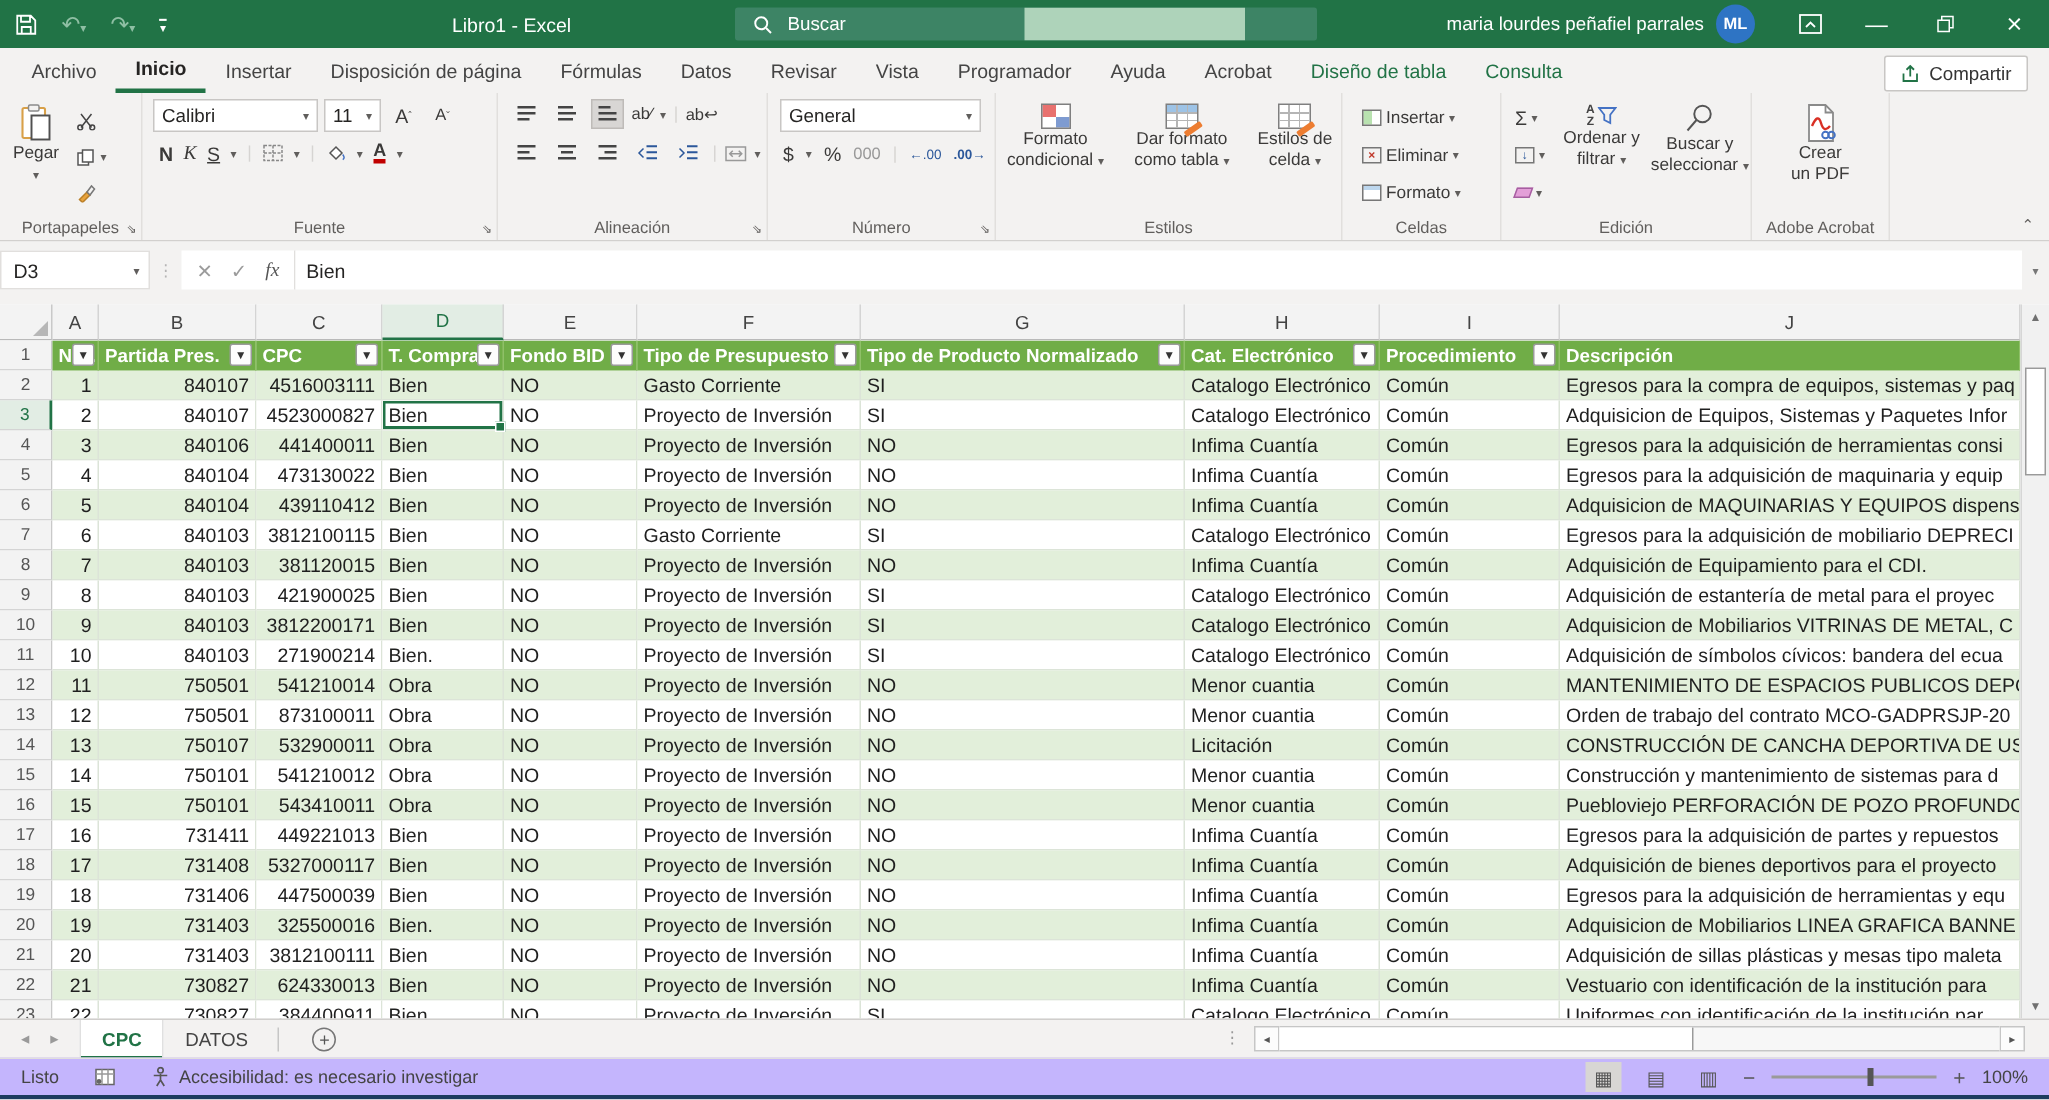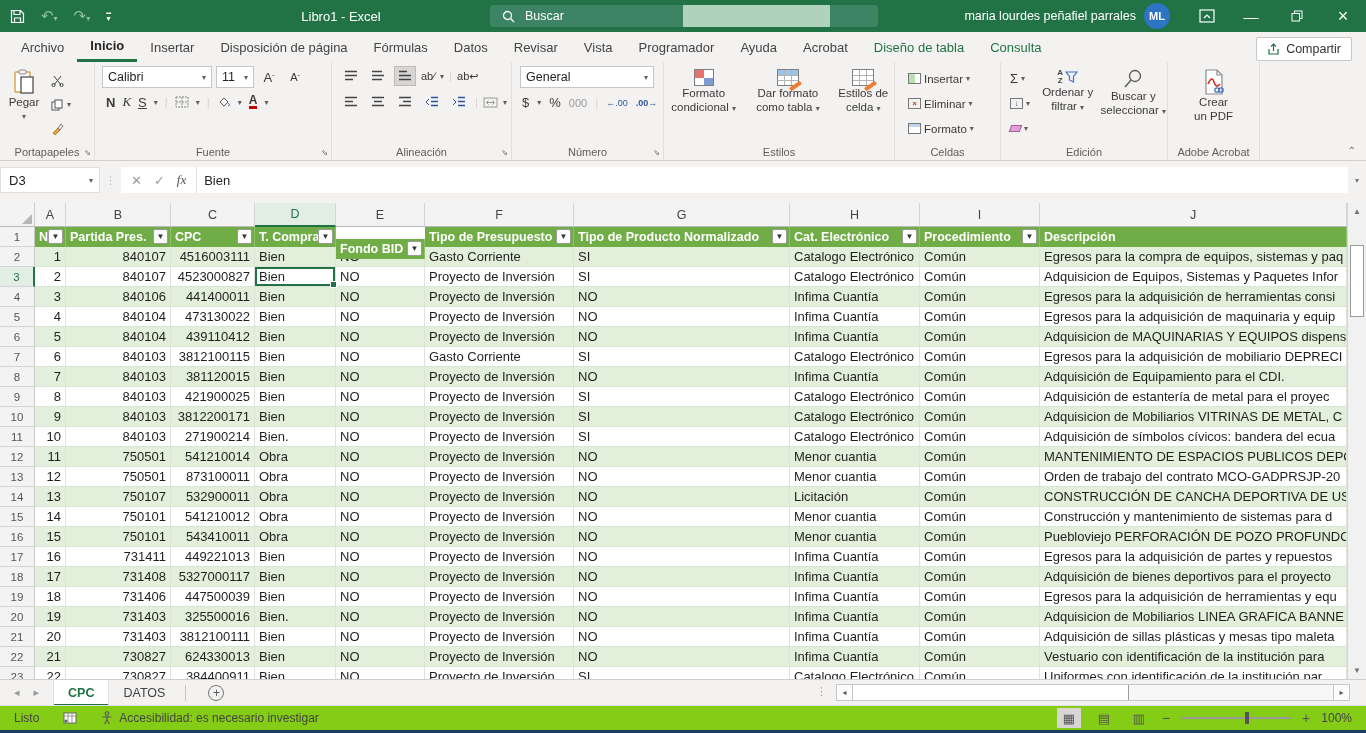--- a/index.html
+++ b/index.html
@@ -90,21 +90,21 @@
   .stab.active{background:#fff;color:#217346;font-weight:bold;box-shadow:inset 0 -2px 0 #217346;border-right:1px solid #e0e0e0;border-left:1px solid #e0e0e0;}
   .tabdiv{width:1px;height:16px;background:#c6c6c6;margin:0 6px;}
   .addsheet{width:16px;height:16px;border-radius:50%;border:1px solid #767676;display:flex;align-items:center;justify-content:center;font-size:12px;color:#555;margin-left:16px;}
   .splitdots{position:absolute;left:816px;top:5px;color:#999;font-size:11px;}
   .hscroll{position:absolute;left:836px;right:16px;top:4px;height:17px;display:flex;}
   .hs-btn{width:17px;height:17px;border:1px solid #c6c6c6;background:#fcfcfc;display:flex;align-items:center;justify-content:center;font-size:8px;color:#555;flex:none;}
   .hs-track{flex:1;position:relative;border:1px solid #c6c6c6;border-left:none;border-right:none;background:#f7f7f7;}
   .hs-thumb{position:absolute;left:0;top:0;bottom:0;width:276px;background:#fff;border-right:1px solid #9a9a9a;}
 
   
-  .statusbar{position:absolute;top:705px;left:0;right:0;height:25px;background:#84cc16;border-top:1px solid #e1dfdd;display:flex;align-items:center;font-size:12px;color:#444;}
+  .statusbar{position:absolute;top:705px;left:0;right:0;height:25px;background:#c4b5fd;border-top:1px solid #e1dfdd;display:flex;align-items:center;font-size:12px;color:#444;}
   .sb-left{display:flex;align-items:center;gap:24px;padding-left:14px;}
   .sb-acc{display:flex;align-items:center;gap:6px;}
   .sb-right{margin-left:auto;display:flex;align-items:center;gap:11px;padding-right:14px;}
   .viewic{width:24px;height:20px;display:flex;align-items:center;justify-content:center;font-size:13px;color:#555;}
   .viewic.sel{background:#d8d6d4;}
   .zoomtrack{position:relative;width:110px;height:2px;background:#9a9a9a;}
   .zoomthumb{position:absolute;left:58%;top:-5px;width:4px;height:12px;background:#555;}
   .bottomstrip{position:absolute;bottom:0;left:0;right:0;height:3px;background:#1e3c5f;}
   svg{display:block;}
 </style>
@@ -490,21 +490,21 @@
           <div class="fbtn">▼</div>
         </div>
         <div class="hcell" style="width: 84px;">
           <span>CPC</span>
           <div class="fbtn">▼</div>
         </div>
         <div class="hcell" style="width: 81px;">
           <span>T. Compra</span>
           <div class="fbtn">▼</div>
         </div>
-        <div class="hcell" style="width: 89px; margin-top: 12px;">
+        <div class="hcell" style="width: 89px;">
           <span>Fondo BID</span>
           <div class="fbtn">▼</div>
         </div>
         <div class="hcell" style="width: 149px;">
           <span>Tipo de Presupuesto</span>
           <div class="fbtn">▼</div>
         </div>
         <div class="hcell" style="width: 216px;">
           <span>Tipo de Producto Normalizado</span>
           <div class="fbtn">▼</div>

